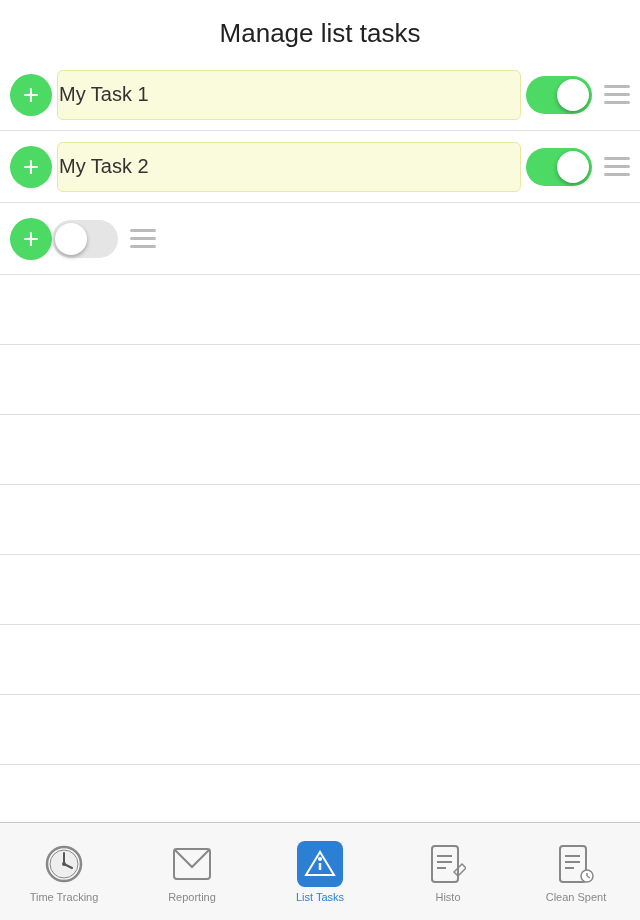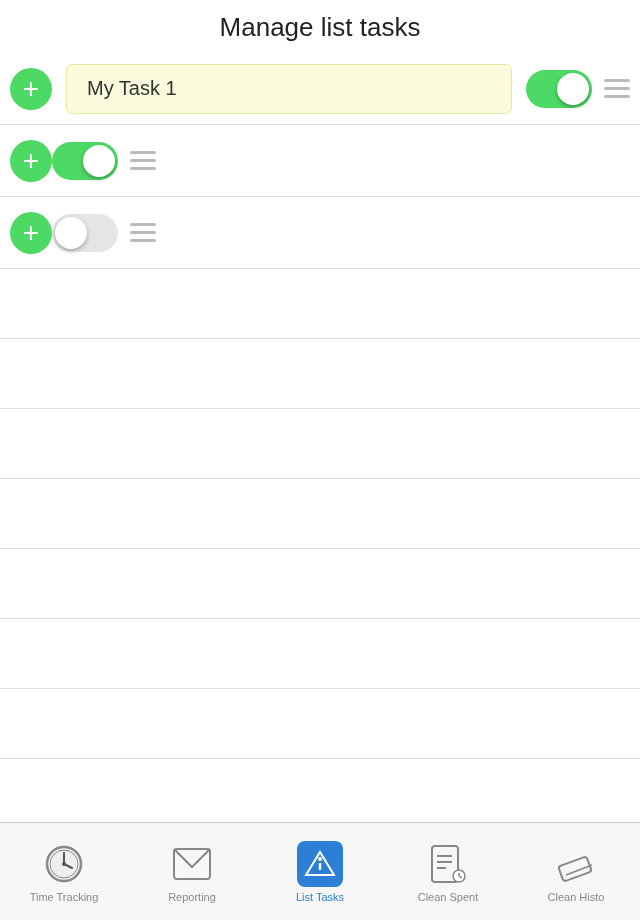--- a/index.html
+++ b/index.html
@@ -8,21 +8,21 @@
       height: 920px;
       font-family: -apple-system, 'Helvetica Neue', Arial, sans-serif;
       background: #fff;
       overflow: hidden;
       position: relative;
     }
 
     
     .page-header {
       text-align: center;
-      padding: 12px 0 10px;
+      padding: 18px 0 10px;
       font-size: 26px;
       font-weight: 400;
       color: #222;
       border-bottom: none;
     }
 
     
     .task-list {
       list-style: none;
     }
@@ -44,25 +44,25 @@
       line-height: 42px;
       text-align: center;
       cursor: pointer;
       flex-shrink: 0;
       display: flex;
       align-items: center;
       justify-content: center;
     }
     .task-input {
       flex: 1;
-      margin: 0 14px;
+      margin: 0 5px;
       background: #fafadc;
       border: 1px solid #e8e8a0;
       border-radius: 6px;
-      padding: 10px 20px;
+      padding: 10px 1px;
       font-size: 20px;
       color: #333;
       height: 50px;
       outline: none;
     }
     .task-input::placeholder { color: #aaa; }
 
     
     .toggle-switch {
       position: relative;
@@ -182,20 +182,21 @@
         </div>
       </div>
       <div class="drag-handle">
         <span></span>
         <span></span>
         <span></span>
       </div>
     </li>
     <li class="task-row">
       <button class="add-btn">+</button>
+      <input type="text" class="task-input" value="My Task 2" style="">
       <div class="toggle-switch">
         <div class="toggle-track on">
           <div class="toggle-thumb"></div>
         </div>
       </div>
       <div class="drag-handle">
         <span></span>
         <span></span>
         <span></span>
       </div>
@@ -256,39 +257,42 @@
       <svg width="38" height="38" viewBox="0 0 38 38">
         <rect width="38" height="38" rx="7" fill="#2b7fd4"></rect>
         <polygon points="19,7 33,30 5,30" stroke="white" stroke-width="2" fill="none"></polygon>
         <circle cx="19" cy="14" r="2" fill="white"></circle>
         <line x1="19" y1="18" x2="19" y2="25" stroke="white" stroke-width="2.5"></line>
       </svg>
     </div>
     <span class="tab-label">List Tasks</span>
   </div>
 
+  <div class="tab-item">
+    <div class="tab-icon">
+      <svg width="36" height="40" viewBox="0 0 36 40">
+        <rect x="2" y="2" width="26" height="36" rx="3" stroke="#888" stroke-width="2" fill="none"></rect>
+        <line x1="7" y1="12" x2="22" y2="12" stroke="#888" stroke-width="2"></line>
+        <line x1="7" y1="18" x2="22" y2="18" stroke="#888" stroke-width="2"></line>
+        <line x1="7" y1="24" x2="16" y2="24" stroke="#888" stroke-width="2"></line>
+        <path d="M24 28 L32 20 L36 24 L28 32 Z" stroke="#888" stroke-width="1.5" fill="none"></path>
+      </svg>
+    </div>
+    <span class="tab-label">Histo</span>
+  </div>
 
   <div class="tab-item">
     <div class="tab-icon">
       <svg width="36" height="40" viewBox="0 0 36 40">
         <rect x="2" y="2" width="26" height="36" rx="3" stroke="#888" stroke-width="2" fill="none"></rect>
         <line x1="7" y1="12" x2="22" y2="12" stroke="#888" stroke-width="2"></line>
         <line x1="7" y1="18" x2="22" y2="18" stroke="#888" stroke-width="2"></line>
         <line x1="7" y1="24" x2="16" y2="24" stroke="#888" stroke-width="2"></line>
         <circle cx="29" cy="32" r="6" stroke="#888" stroke-width="1.5" fill="white"></circle>
         <line x1="29" y1="29" x2="29" y2="32" stroke="#888" stroke-width="1.5"></line>
         <line x1="29" y1="32" x2="32" y2="34" stroke="#888" stroke-width="1.5"></line>
       </svg>
     </div>
     <span class="tab-label">Clean Spent</span>
   </div>
 
-  <div class="tab-item">
-    <div class="tab-icon">
-      <svg width="40" height="38" viewBox="0 0 40 38">
-        <rect x="4" y="16" width="30" height="16" rx="3" stroke="#888" stroke-width="2" fill="none" transform="rotate(-20,19,24)"></rect>
-        <line x1="10" y1="30" x2="36" y2="20" stroke="#888" stroke-width="1.5"></line>
-      </svg>
-    </div>
-    <span class="tab-label">Clean Histo</span>
-  </div>
 
 </nav>
 
 </body></html>

